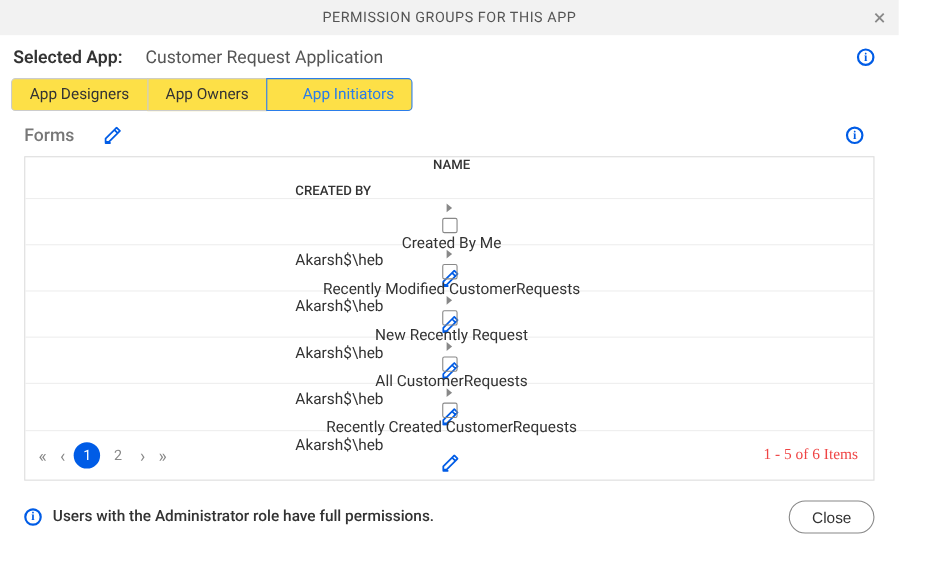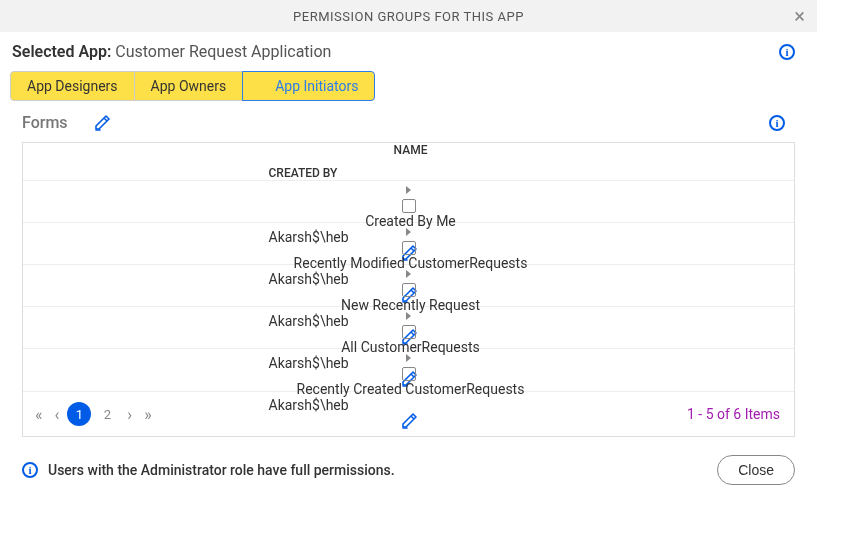--- a/index.html
+++ b/index.html
@@ -43,21 +43,21 @@
     align-items: center;
   }
   .subheader-label {
     font-weight: 600;
     color: #333;
     font-size: 16px;
   }
   .subheader-value {
     color: #555;
     font-size: 16px;
-    margin-left: 4px;
+    margin-left: 21px;
     font-weight: 400;
   }
   .info-icon {
     width: 16px;
     height: 16px;
     border: 2px solid #005ce6;
     border-radius: 50%;
     display: inline-flex;
     align-items: center;
     justify-content: center;
@@ -178,23 +178,24 @@
     color: #888;
     cursor: pointer;
     margin: 0 2px;
   }
   .page-num.current {
     background: #005ce6;
     color: #fff;
   }
   .pager-summary {
     margin-left: auto;
-    color: #a21caf;
+    color: #ef4444;
     font-size: 14px;
     padding-right: 8px;
+    font-family: Liberation Serif, serif;
   }
 
   .footer {
     display: flex;
     align-items: center;
     padding: 18px 22px 20px 22px;
   }
   .footer .info-icon { margin-right: 10px; }
   .footer-text {
     font-size: 14px;

